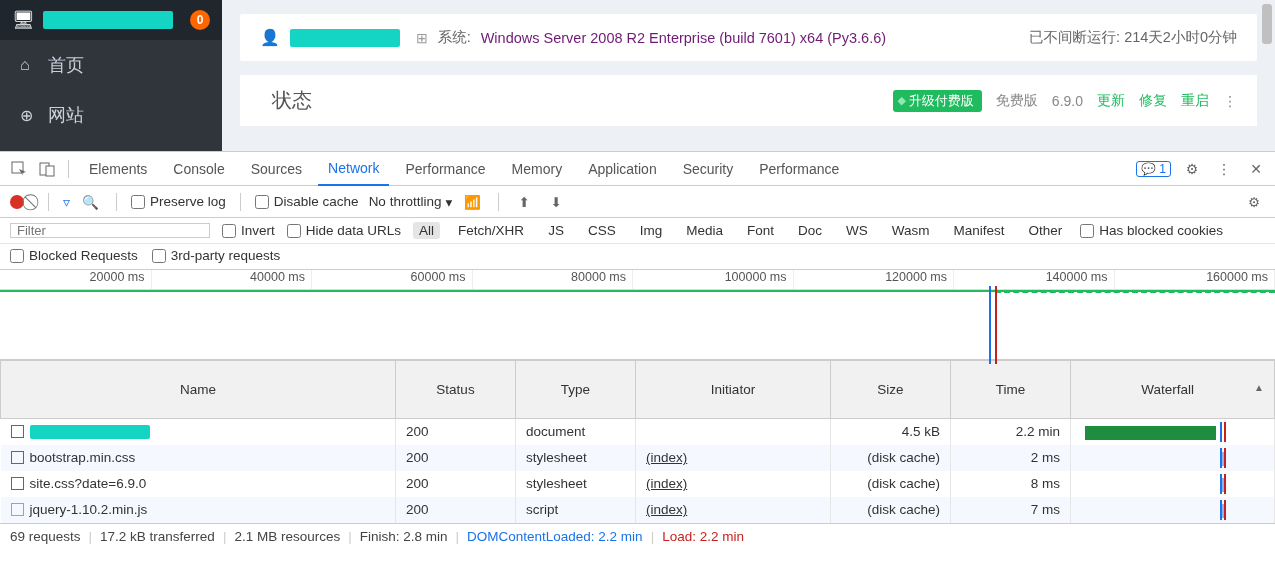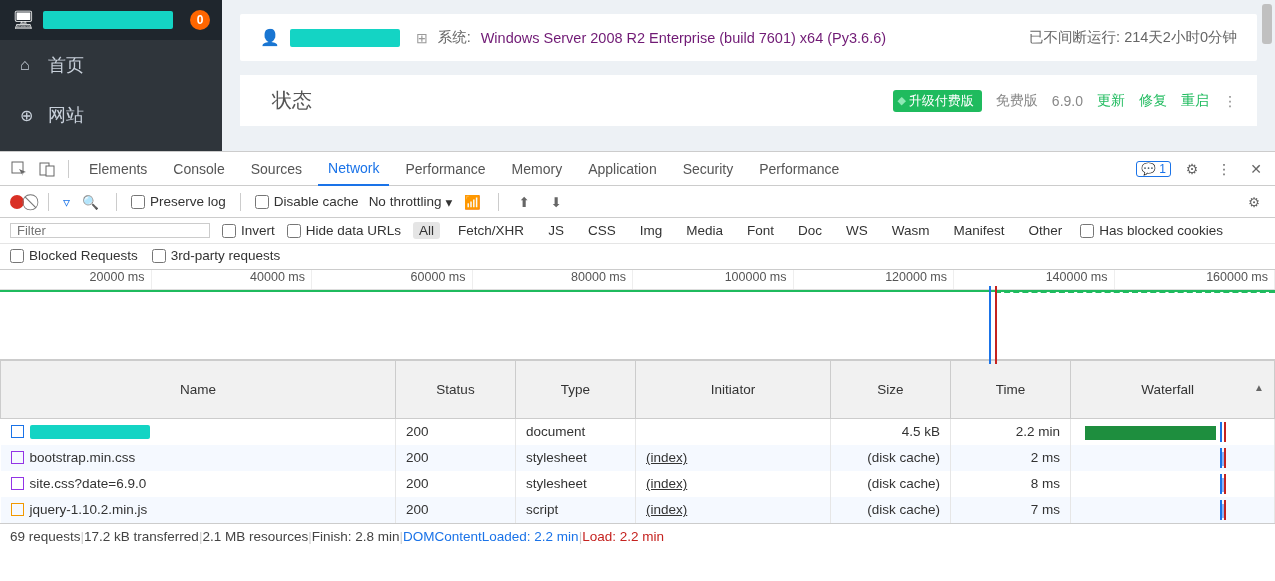--- a/index.html
+++ b/index.html
@@ -87,21 +87,21 @@
 .initiator-link { text-decoration: underline; color: #333; }
 .wf-cell { position: relative; height: 100%; }
 .wf-bar { position: absolute; height: 14px; top: 4px; }
 .wf-green { background: #1e8e3e; }
 .wf-stripe { background: #8ab4f8; width: 2px; }
 .wf-redline-cell { position: absolute; top: 0; bottom: 0; width: 2px; background: #c5221f; }
 .wf-blueline-cell { position: absolute; top: 0; bottom: 0; width: 2px; background: #1a73e8; }
 .sort-arrow { float: right; color: #666; font-size: 10px; }
 
 
-.dt-footer { display: flex; align-items: center; height: 26px; border-top: 1px solid #ccc; padding: 0 10px; gap: 0; font-size: 13.5px; color: #444; }
+.dt-footer { display: flex; align-items: center; height: 26px; border-top: 1px solid #ccc; padding: 0 10px; gap: 8px; font-size: 13.5px; color: #444; }
 .ft-sep { color: #ccc; }
 .ft-blue { color: #1a73e8; }
 .ft-red { color: #c5221f; }
 
 svg { display: block; }
 </style>
 </head>
 <body>
 
 <div class="app-top">

